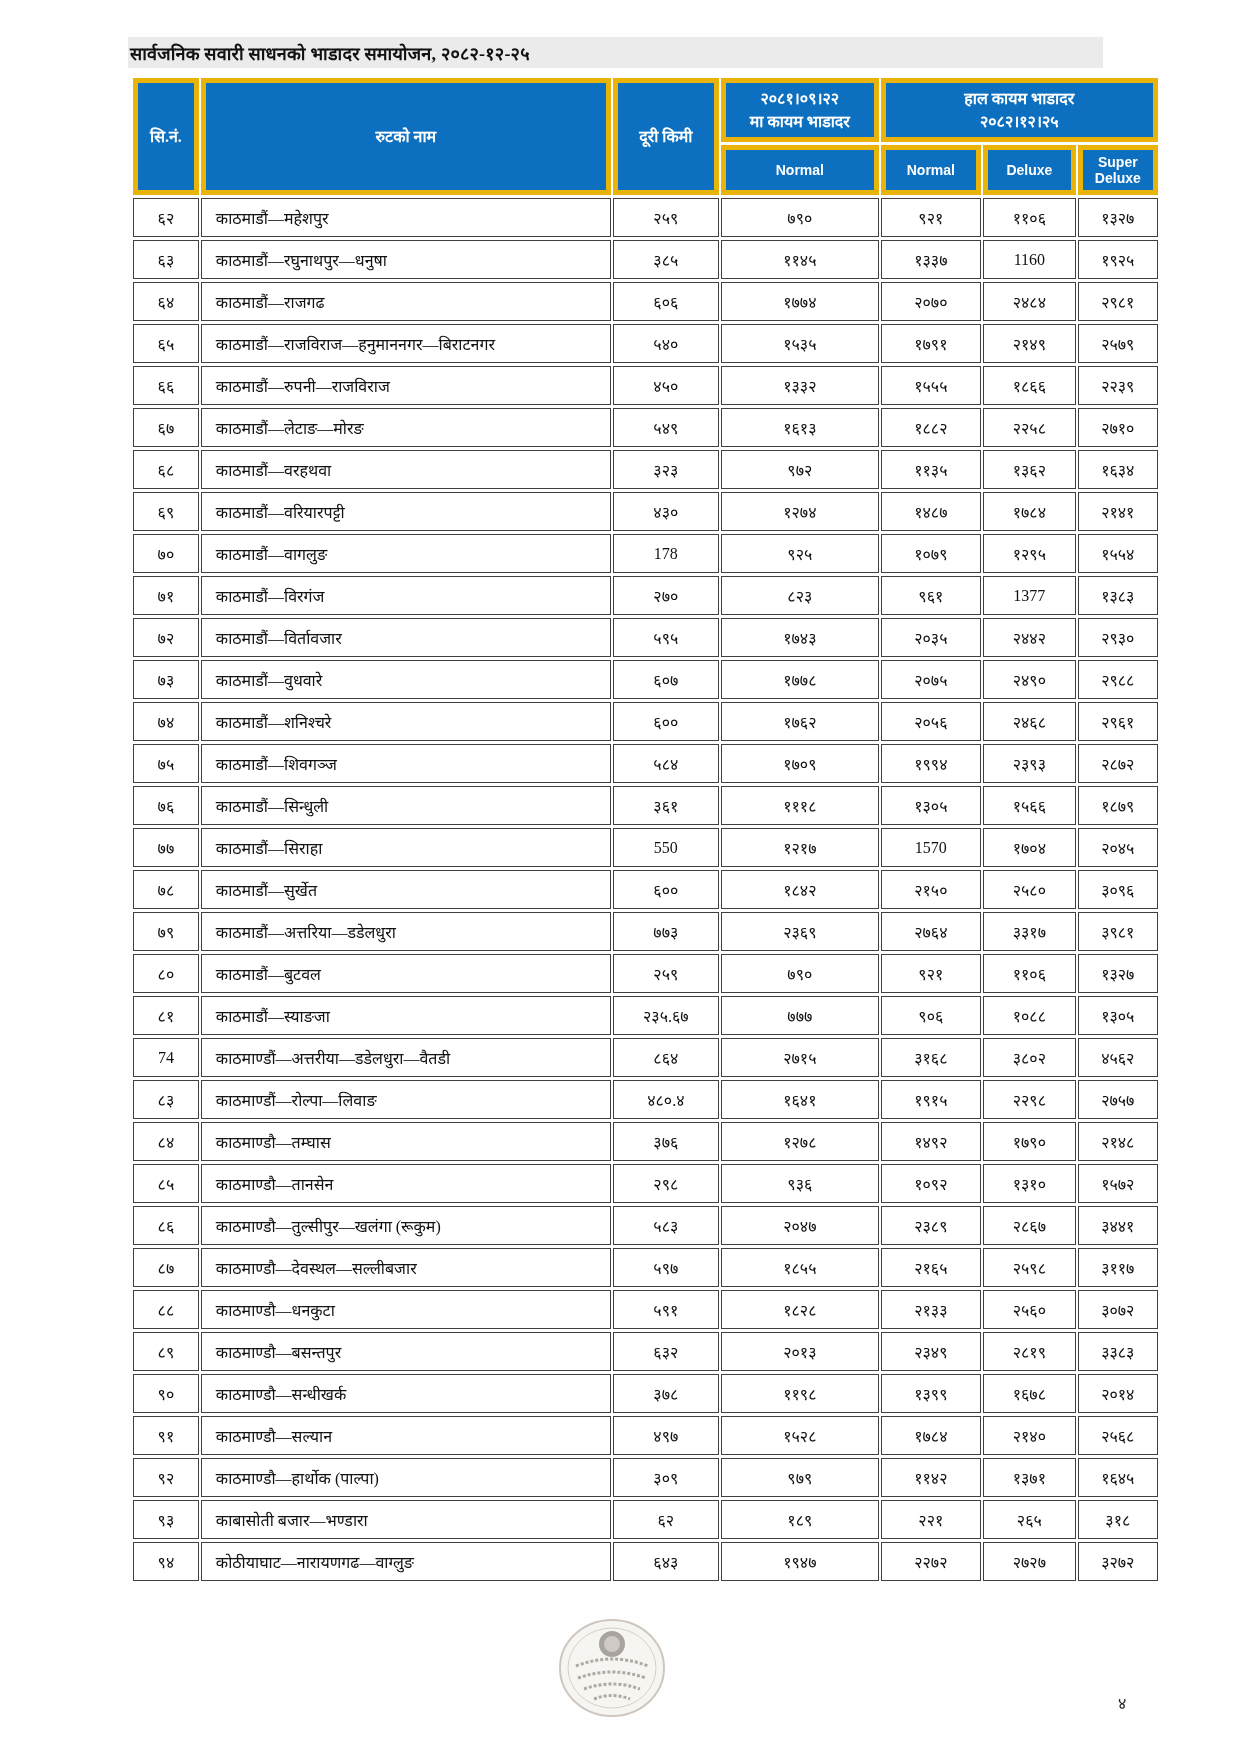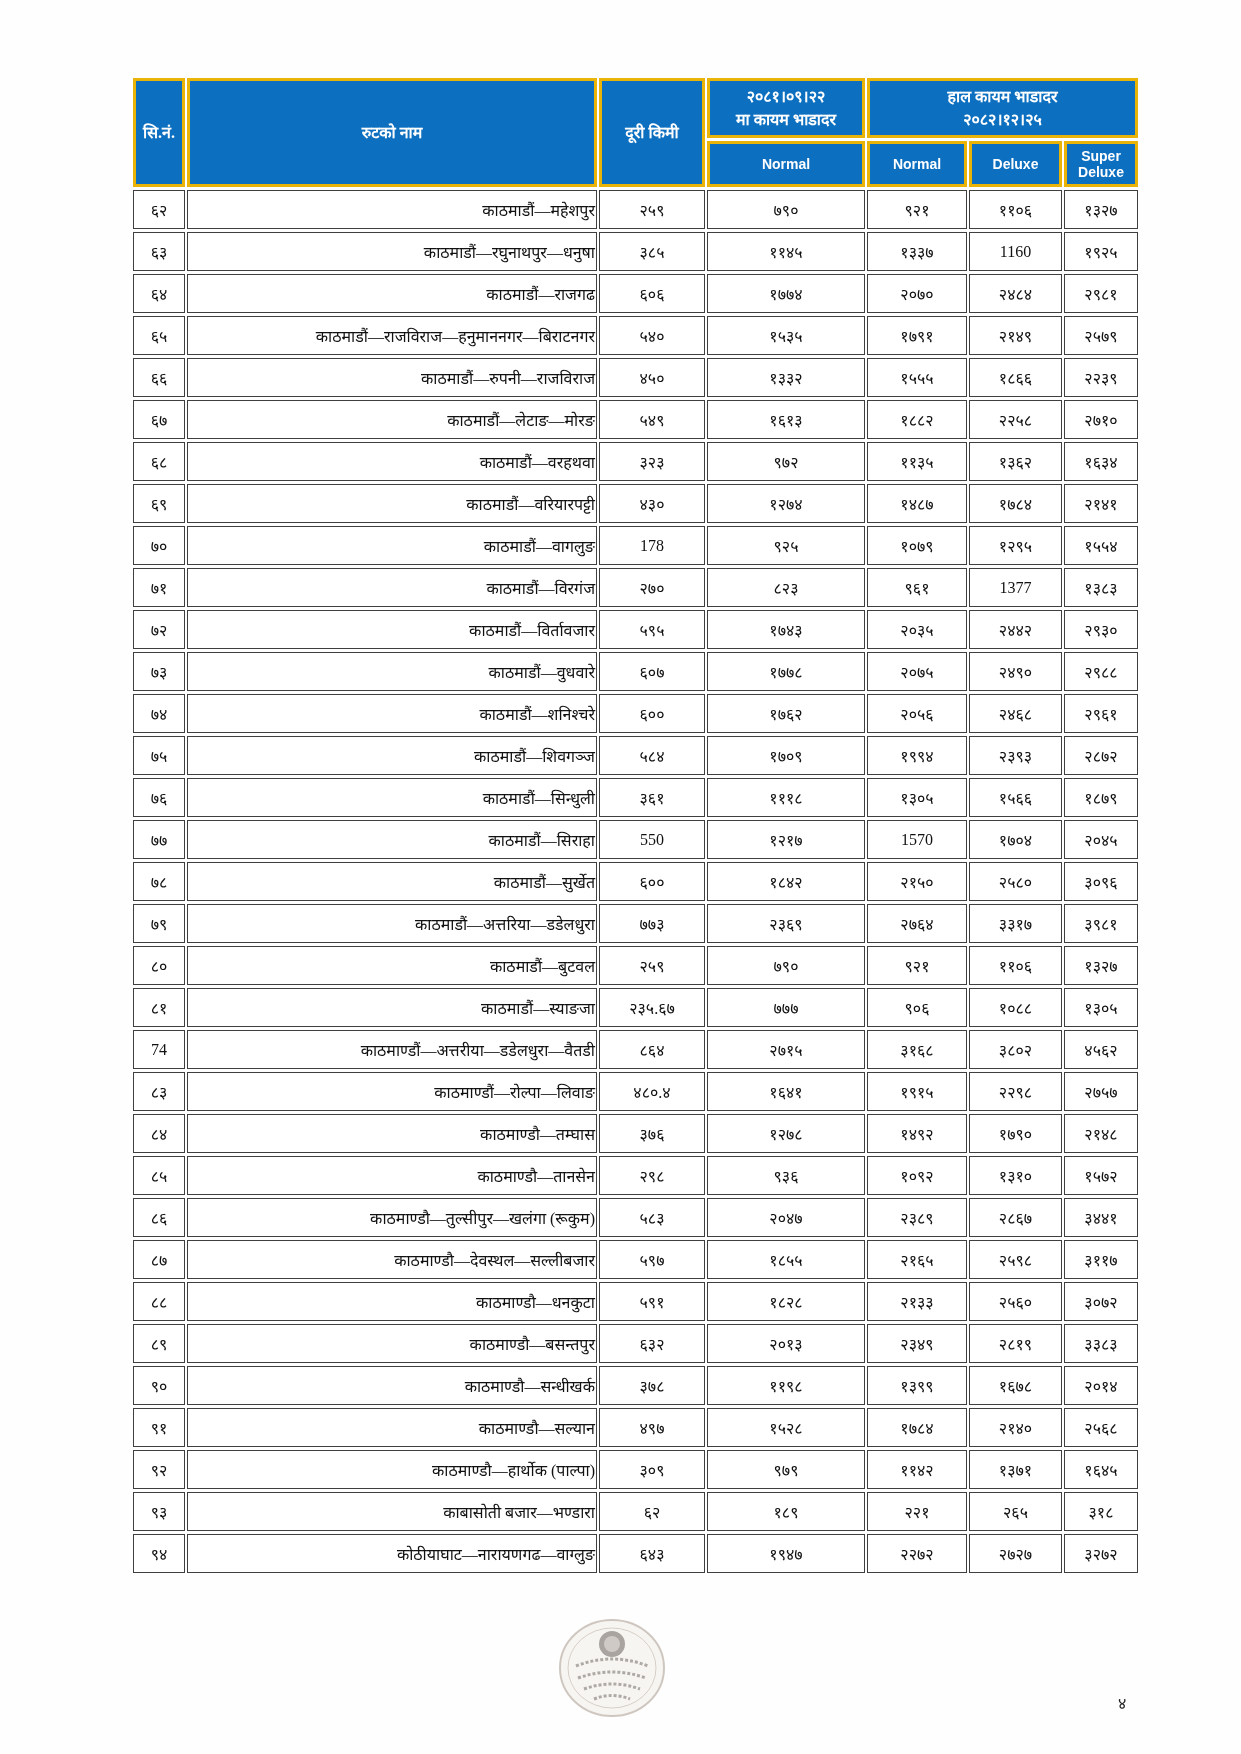--- a/index.html
+++ b/index.html
@@ -17,45 +17,48 @@
   .title-band .title-text{
     font-size:18px;font-weight:bold;letter-spacing:.2px;padding-left:2px;
     white-space:nowrap;
   }
 
   table.fare{
     position:absolute;left:131px;top:75px;
     border-spacing:2px 3px;table-layout:fixed;
   }
   table.fare th{
-    background:#0d6fc0;color:#ffffff;border:3px solid #eab308;
-    font-weight:bold;vertical-align:middle;text-align:center;padding:0 2px;
+    background:#0d6fc0;color:#ffffff;border:5px solid #eab308;
+    font-weight:bold;vertical-align:middle;text-align:center;padding:0 12px;
   }
   .th-dev{font-size:16px;line-height:1.45;}
   .th-dev .hline{display:block;}
   .th-en{font-family:"Liberation Sans","DejaVu Sans",sans-serif;font-size:14px;font-weight:normal;}
   tr.hdr-top th{height:54px;}
   tr.hdr-sub th{height:40px;}
 
   table.fare tbody td{
     background:#ffffff;border:1px solid #3f3f3f;height:35px;
     font-size:16px;vertical-align:middle;overflow:hidden;white-space:nowrap;
   }
   td.sn{text-align:center;}
-  td.route{text-align:right;padding-left:14px;}
+  td.route{text-align:left;padding-left:14px;}
   td.num{text-align:center;}
 
   .stamp{position:absolute;left:556px;top:1618px;width:112px;height:102px;opacity:.55;}
   .pagenum{position:absolute;left:1118px;top:1692px;font-size:16px;color:#222;}
 </style>
 </head>
 <body>
 
 <div class="page">
 
+  <div class="title-band">
+    <span class="title-text">सार्वजनिक सवारी साधनको भाडादर समायोजन, २०८२-१२-२५</span>
+  </div>
 
   <table class="fare">
     <colgroup>
       <col style="width:52px">
         <col style="width:410px">
         <col style="width:106px">
       <col style="width:158px">
         <col style="width:100px">
         <col style="width:93px">
         <col style="width:74px">

